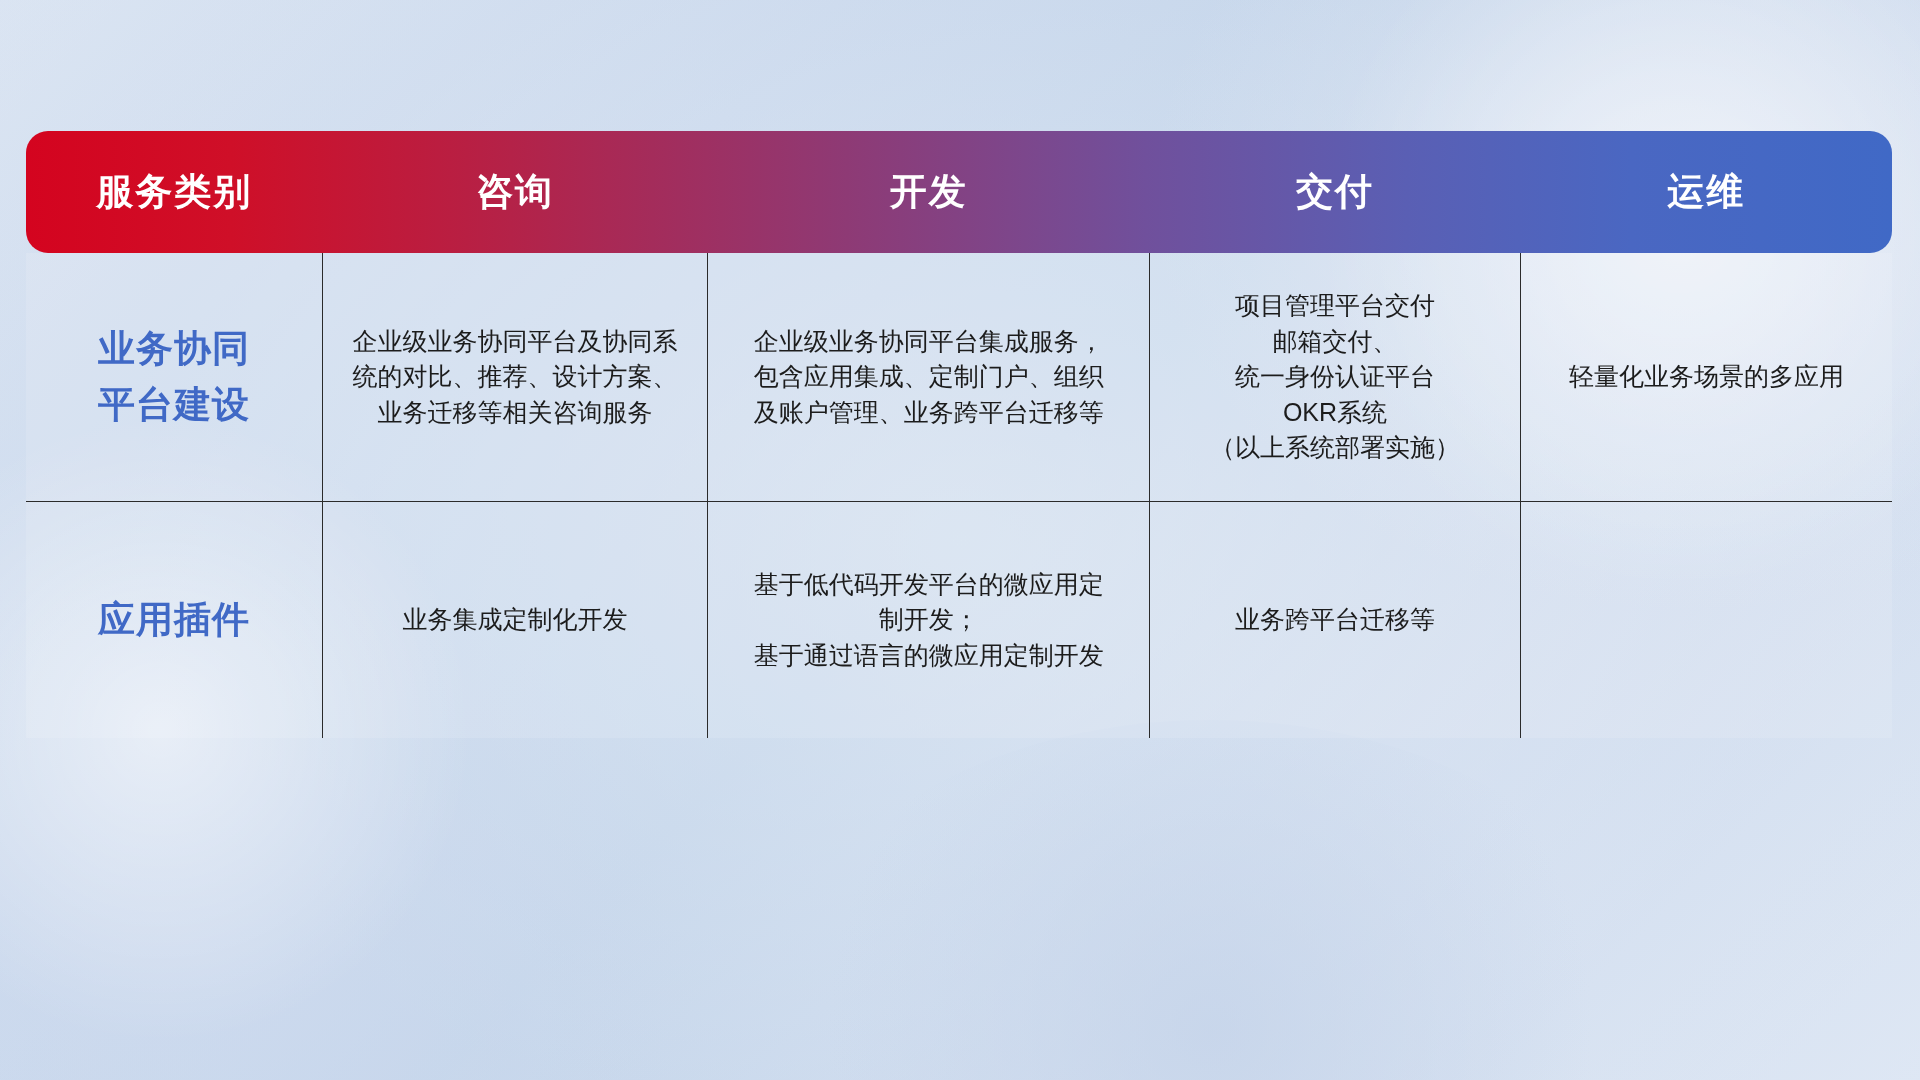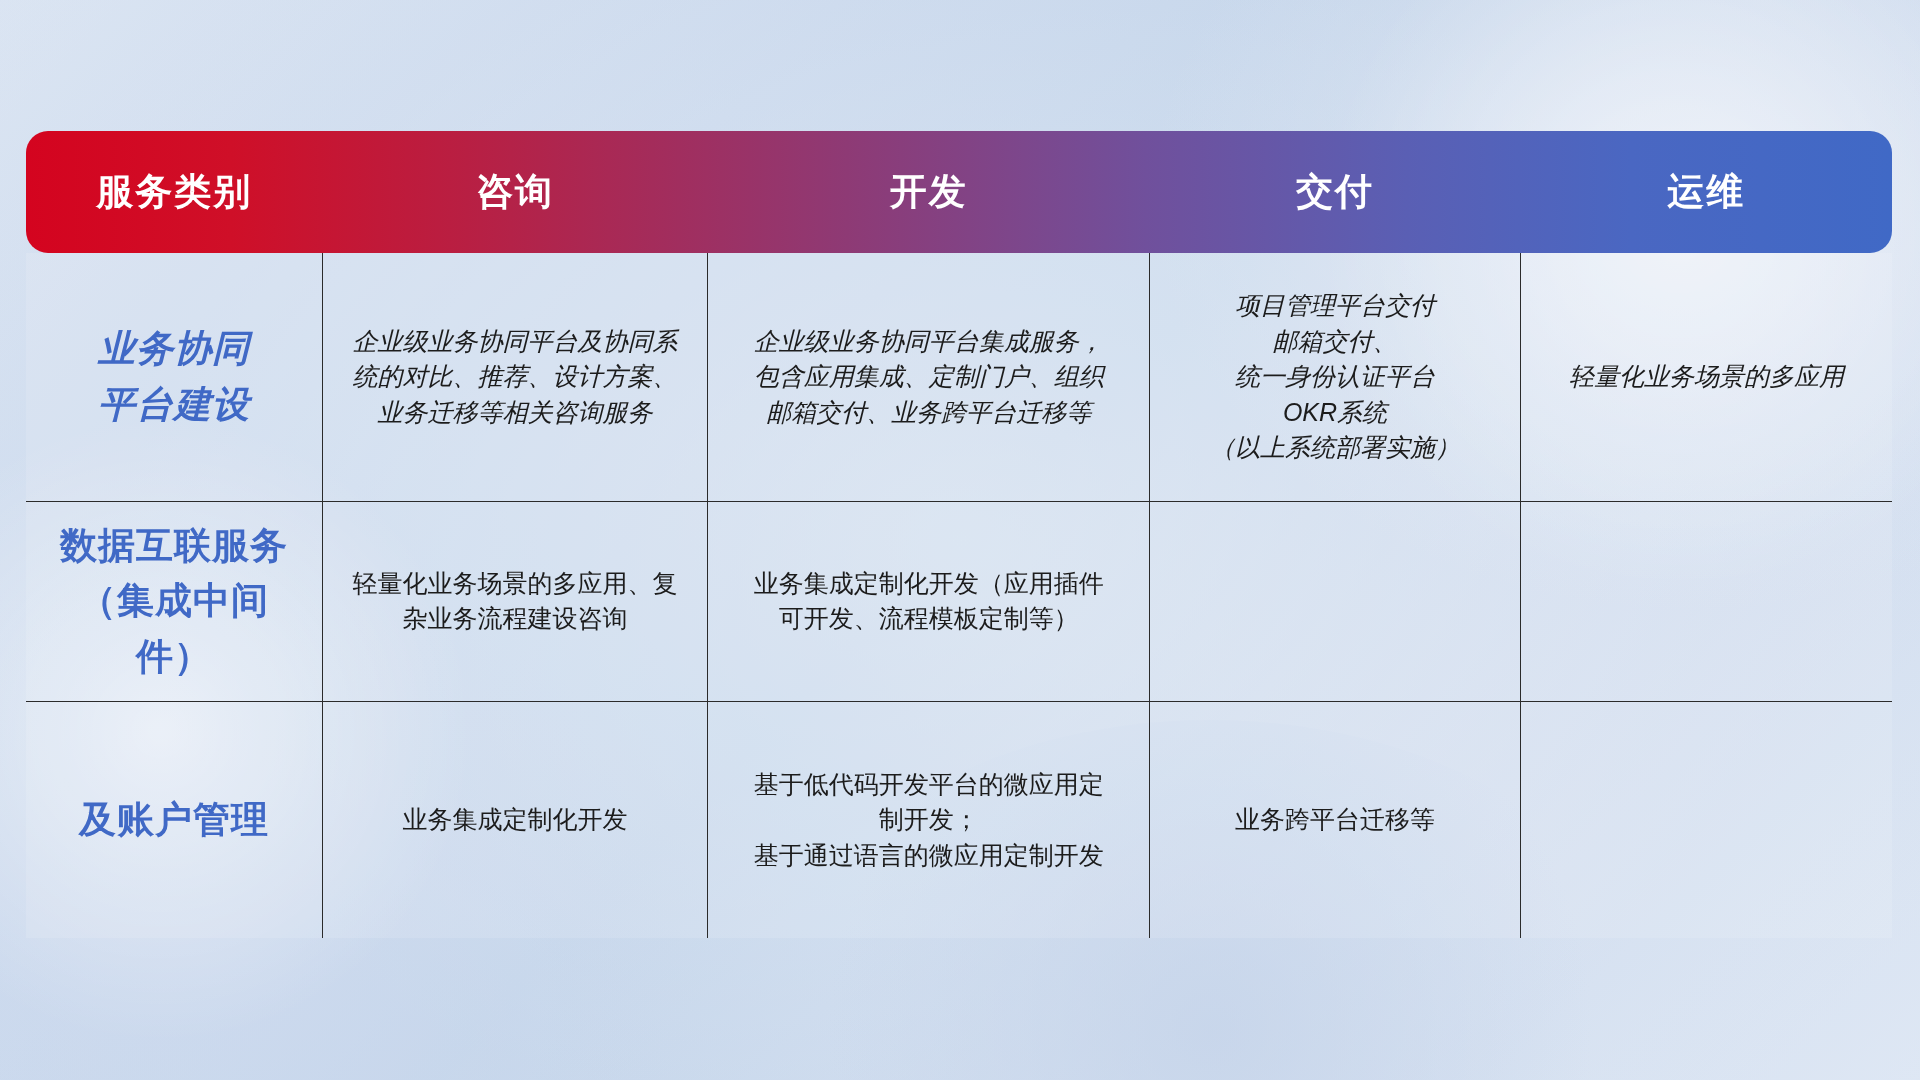--- a/index.html
+++ b/index.html
@@ -101,21 +101,21 @@
     padding: 14px 18px;
     background: rgba(255,255,255,0.12);
   }
   tbody tr.row-1 { height: 248px; }
   tbody tr.row-2 { height: 200px; }
   tbody tr.row-3 { height: 237px; }
 
   
   tbody td.edge-left  { border-left: none; }
   tbody td.edge-right { border-right: none; }
-  tbody tr.row-1 td { border-top: none; font-style: italic; }
+  tbody tr.row-1 td { border-top: none; }
   tbody tr.row-3 td { border-bottom: none; font-family: Liberation Serif, serif; }
 
   td.cat {
     color: #4069c6;
     font-weight: bold;
     font-size: 37px;
     letter-spacing: 1px;
     line-height: 1.5;
   }
 
@@ -170,58 +170,38 @@
 平台建设</span>
           </td>
           <td>
             <span class="cell-text">企业级业务协同平台及协同系
 统的对比、推荐、设计方案、
 业务迁移等相关咨询服务</span>
           </td>
           <td>
             <span class="cell-text">企业级业务协同平台集成服务，
 包含应用集成、定制门户、组织
-邮箱交付、业务跨平台迁移等</span>
+及账户管理、业务跨平台迁移等</span>
           </td>
           <td>
             <span class="cell-text">项目管理平台交付
 邮箱交付、
 统一身份认证平台
 OKR系统
 （以上系统部署实施）</span>
           </td>
           <td class="edge-right">
             <span class="cell-text">轻量化业务场景的多应用</span>
           </td>
         </tr>
 
-        <tr class="row-2">
-          <td class="cat edge-left">
-            <span class="cell-text">数据互联服务
-（集成中间件）</span>
-          </td>
-          <td>
-            <span class="cell-text">轻量化业务场景的多应用、复
-杂业务流程建设咨询</span>
-          </td>
-          <td>
-            <span class="cell-text">业务集成定制化开发（应用插件
-可开发、流程模板定制等）</span>
-          </td>
-          <td>
-            <span class="cell-text"></span>
-          </td>
-          <td class="edge-right">
-            <span class="cell-text"></span>
-          </td>
-        </tr>
 
         <tr class="row-3">
           <td class="cat edge-left">
-            <span class="cell-text">及账户管理</span>
+            <span class="cell-text">应用插件</span>
           </td>
           <td>
             <span class="cell-text">业务集成定制化开发</span>
           </td>
           <td>
             <span class="cell-text">基于低代码开发平台的微应用定
 制开发；
 基于通过语言的微应用定制开发</span>
           </td>
           <td>

